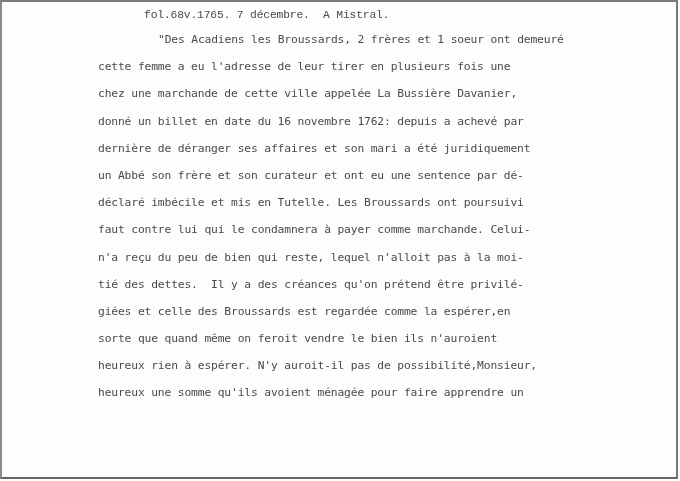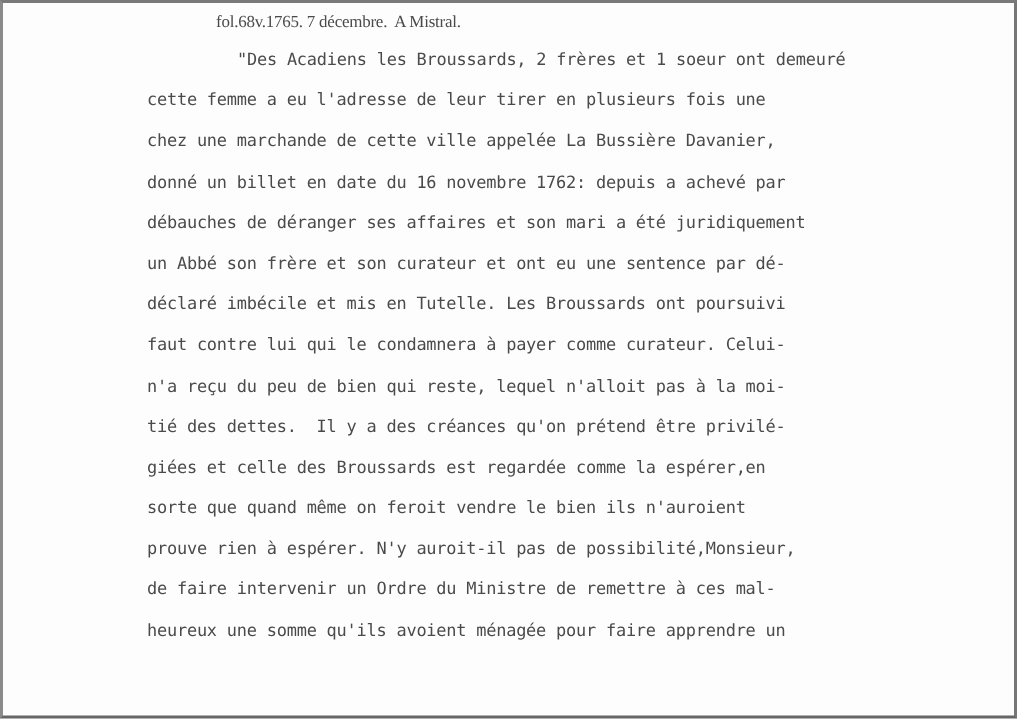--- a/index.html
+++ b/index.html
@@ -20,21 +20,21 @@
     width: 678px;
     height: 479px;
     background: #fdfdfd;
     border-top: 2px solid #7a7a7a;
     border-left: 2px solid #8a8a8a;
     border-right: 2px solid #777;
     border-bottom: 2px solid #666;
     box-sizing: border-box;
   }
   .typed {
-    font-family: Liberation Serif, serif;
+    font-family: Liberation Mono, monospace;
     color: #4a4a4a;
     font-size: 11.3px;
     letter-spacing: -0.15px;
     white-space: pre;
     position: absolute;
   }
   .header-line {
     left: 142px;
     top: 7px;
   }
@@ -60,26 +60,25 @@
 <body>
 
 <div class="page">
   <div class="typed header-line">fol.68v.1765. 7 décembre.  A Mistral.</div>
 
   <div class="body-lines">
     <div class="line indent">"Des Acadiens les Broussards, 2 frères et 1 soeur ont demeuré</div>
     <div class="line">cette femme a eu l'adresse de leur tirer en plusieurs fois une</div>
     <div class="line">chez une marchande de cette ville appelée La Bussière Davanier,</div>
     <div class="line">donné un billet en date du 16 novembre 1762: depuis a achevé par</div>
-    <div class="line">débauches de déranger ses affaires et son mari a été juridiquement</div>
+    <div class="line">dernière de déranger ses affaires et son mari a été juridiquement</div>
     <div class="line">un Abbé son frère et son curateur et ont eu une sentence par dé-</div>
     <div class="line">déclaré imbécile et mis en Tutelle. Les Broussards ont poursuivi</div>
-    <div class="line">faut contre lui qui le condamnera à payer comme curateur. Celui-</div>
+    <div class="line">faut contre lui qui le condamnera à payer comme marchande. Celui-</div>
     <div class="line">n'a reçu du peu de bien qui reste, lequel n'alloit pas à la moi-</div>
     <div class="line">tié des dettes.  Il y a des créances qu'on prétend être privilé-</div>
     <div class="line">giées et celle des Broussards est regardée comme la espérer,en</div>
     <div class="line">sorte que quand même on feroit vendre le bien ils n'auroient</div>
-    <div class="line">prouve rien à espérer. N'y auroit-il pas de possibilité,Monsieur,</div>
-    <div class="line">de faire intervenir un Ordre du Ministre de remettre à ces mal-</div>
+    <div class="line">heureux rien à espérer. N'y auroit-il pas de possibilité,Monsieur,</div>
     <div class="line">heureux une somme qu'ils avoient ménagée pour faire apprendre un</div>
 
   </div>
 </div>
 
 </body></html>

